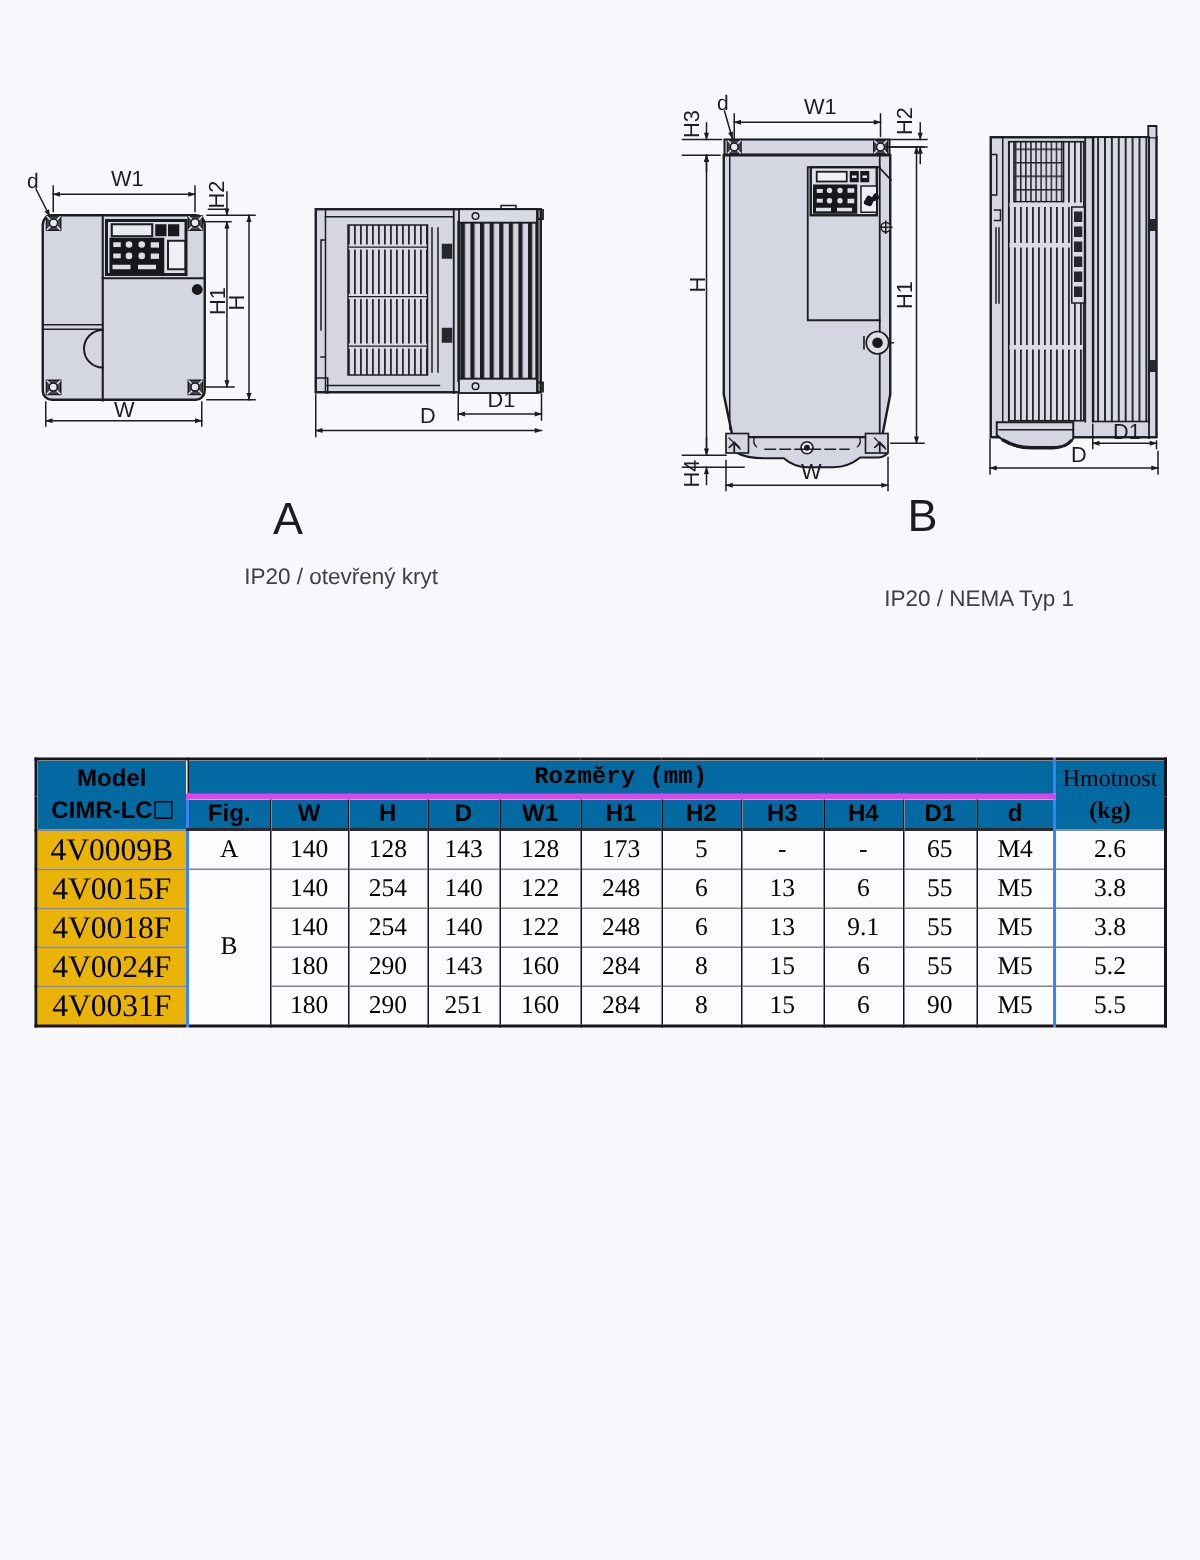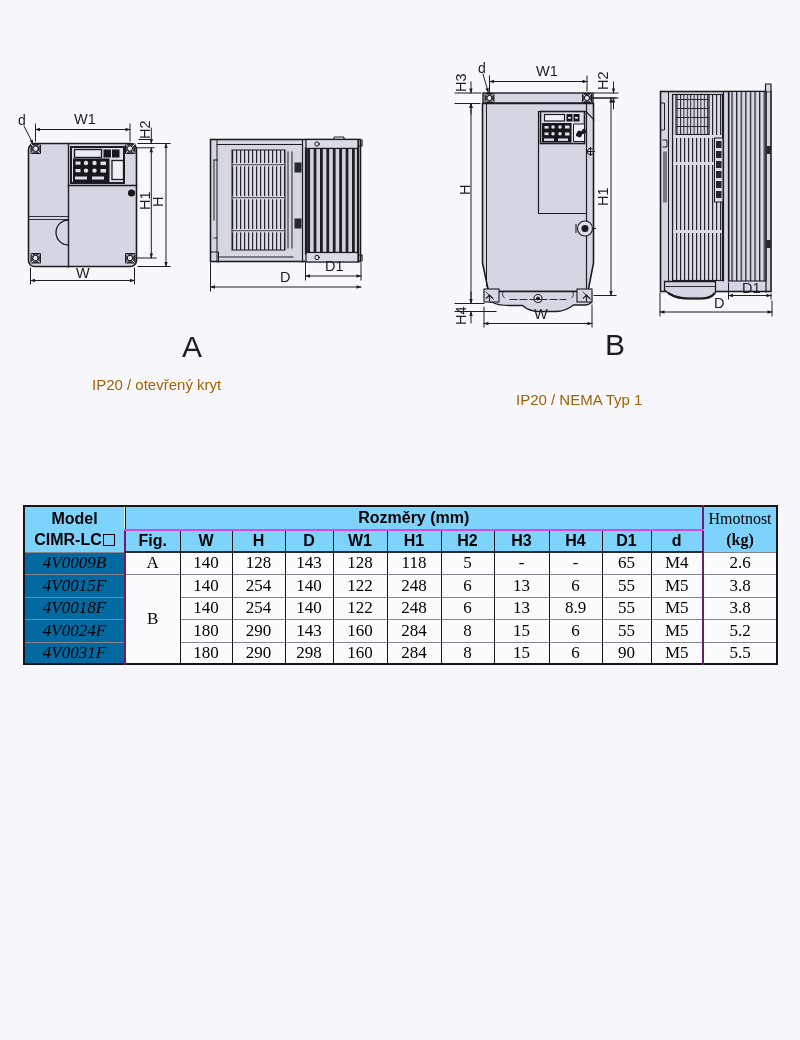--- a/index.html
+++ b/index.html
@@ -1,26 +1,26 @@
 <!DOCTYPE html>
 <html><head>
 <meta charset="utf-8">
 <style>
   html,body{margin:0;padding:0;}
   body{width:800px;height:1040px;background:#f8f8fc;font-family:"Liberation Sans",sans-serif;position:relative;overflow:hidden;}
   #drawings{position:absolute;left:0;top:0;}
-  .cap{position:absolute;color:#a16207;font-size:15px;text-align:left;}
+  .cap{position:absolute;color:#404040;font-size:15px;text-align:right;}
   .biglab{position:absolute;color:#1c1c22;font-size:30px;text-align:center;}
   table.dim{position:absolute;left:23px;top:505px;border-collapse:collapse;table-layout:fixed;color:#000;border:2px solid #17171b;}
   table.dim td{border-left:1px solid #17171b;border-top:1px solid #84848c;text-align:center;vertical-align:middle;padding:0;overflow:hidden;}
   table.dim tr.h2r td{border-bottom:2px solid #2a2a30;}
-  table.dim td.thickl{border-left:2px solid #701a75;}
-  td.hd{background:#7dd3fc;font-weight:bold;font-size:16px;font-family:"Liberation Sans",sans-serif;}
+  table.dim td.thickl{border-left:2px solid #3b82f6;}
+  td.hd{background:#0369a1;font-weight:bold;font-size:16px;font-family:"Liberation Sans",sans-serif;}
   td.dat{background:#fcfcff;font-family:"Liberation Serif",serif;font-size:17px;}
-  td.mod{background:#0369a1;font-family:"Liberation Serif",serif;font-size:17px;font-style:italic;}
+  td.mod{background:#eab308;font-family:"Liberation Serif",serif;font-size:21px;}
 </style>
 </head>
 <body>
 
 <svg id="drawings" width="800" height="470" viewBox="0 0 800 470">
 <defs>
   <marker id="ar" viewBox="0 0 10 10" refX="9" refY="5" markerWidth="9" markerHeight="5" orient="auto-start-reverse">
     <path d="M0,1.6 L10,5 L0,8.4 z" fill="#1c1c22"></path>
   </marker>
   <pattern id="slat" width="4" height="8" patternUnits="userSpaceOnUse">
@@ -425,21 +425,21 @@
       <col style="width:53px">
   <col style="width:55px">
       <col style="width:53px">
       <col style="width:49px">
       <col style="width:52px">
   <col style="width:74px">
  </colgroup>
  <tbody>
       <tr style="height:21px">
   <td class="hd" rowspan="2" style="line-height:21px;">Model<br>CIMR-LC<span style="display:inline-block;width:10px;height:10px;border:1.6px solid #000;vertical-align:-1px;margin-left:1px;"></span></td>
-  <td class="hd" colspan="11" style="height:22px;border-bottom:2px solid #d946ef;">Rozměry (mm)</td>
+  <td class="hd" colspan="11" style="height:22px;border-bottom:4px solid #d946ef;font-family:Liberation Mono, monospace;">Rozměry (mm)</td>
   <td class="hd thickl" rowspan="2" style="font-family:'Liberation Serif',serif;font-weight:normal;line-height:21px;">Hmotnost<br><span style="font-family:Liberation Serif, serif;font-weight:bold;">(kg)</span></td>
  </tr>
  <tr class="h2r" style="height:22px">
   <td class="hd thickl">Fig.</td>
         <td class="hd">W</td>
         <td class="hd">H</td>
         <td class="hd">D</td>
   <td class="hd">W1</td>
         <td class="hd">H1</td>
         <td class="hd">H2</td>
@@ -448,21 +448,21 @@
         <td class="hd">D1</td>
         <td class="hd">d</td>
  </tr>
  <tr style="height:22px">
   <td class="mod">4V0009B</td>
         <td class="dat thickl">A</td>
         <td class="dat">140</td>
         <td class="dat">128</td>
   <td class="dat">143</td>
         <td class="dat">128</td>
-        <td class="dat">118</td>
+        <td class="dat">173</td>
         <td class="dat">5</td>
   <td class="dat">-</td>
         <td class="dat">-</td>
         <td class="dat">65</td>
         <td class="dat">M4</td>
         <td class="dat thickl">2.6</td>
  </tr>
  <tr style="height:23px">
   <td class="mod">4V0015F</td>
         <td class="dat thickl" rowspan="4">B</td>
@@ -480,21 +480,21 @@
  </tr>
  <tr style="height:22px">
   <td class="mod">4V0018F</td>
         <td class="dat">140</td>
         <td class="dat">254</td>
   <td class="dat">140</td>
         <td class="dat">122</td>
         <td class="dat">248</td>
         <td class="dat">6</td>
   <td class="dat">13</td>
-        <td class="dat">8.9</td>
+        <td class="dat">9.1</td>
         <td class="dat">55</td>
         <td class="dat">M5</td>
         <td class="dat thickl">3.8</td>
  </tr>
  <tr style="height:23px">
   <td class="mod">4V0024F</td>
         <td class="dat">180</td>
         <td class="dat">290</td>
   <td class="dat">143</td>
         <td class="dat">160</td>
@@ -503,21 +503,21 @@
   <td class="dat">15</td>
         <td class="dat">6</td>
         <td class="dat">55</td>
         <td class="dat">M5</td>
         <td class="dat thickl">5.2</td>
  </tr>
  <tr style="height:22px">
   <td class="mod">4V0031F</td>
         <td class="dat">180</td>
         <td class="dat">290</td>
-  <td class="dat">298</td>
+  <td class="dat">251</td>
         <td class="dat">160</td>
         <td class="dat">284</td>
         <td class="dat">8</td>
   <td class="dat">15</td>
         <td class="dat">6</td>
         <td class="dat">90</td>
         <td class="dat">M5</td>
         <td class="dat thickl">5.5</td>
  </tr>
 </tbody>

